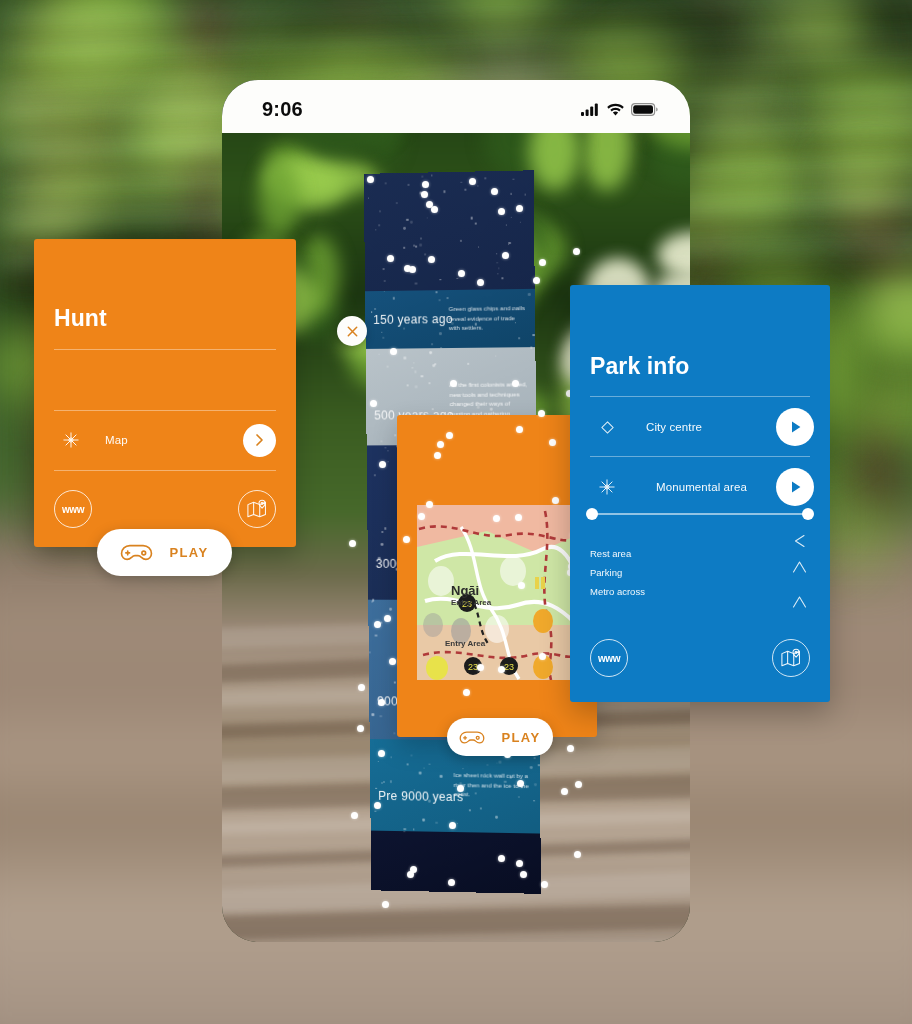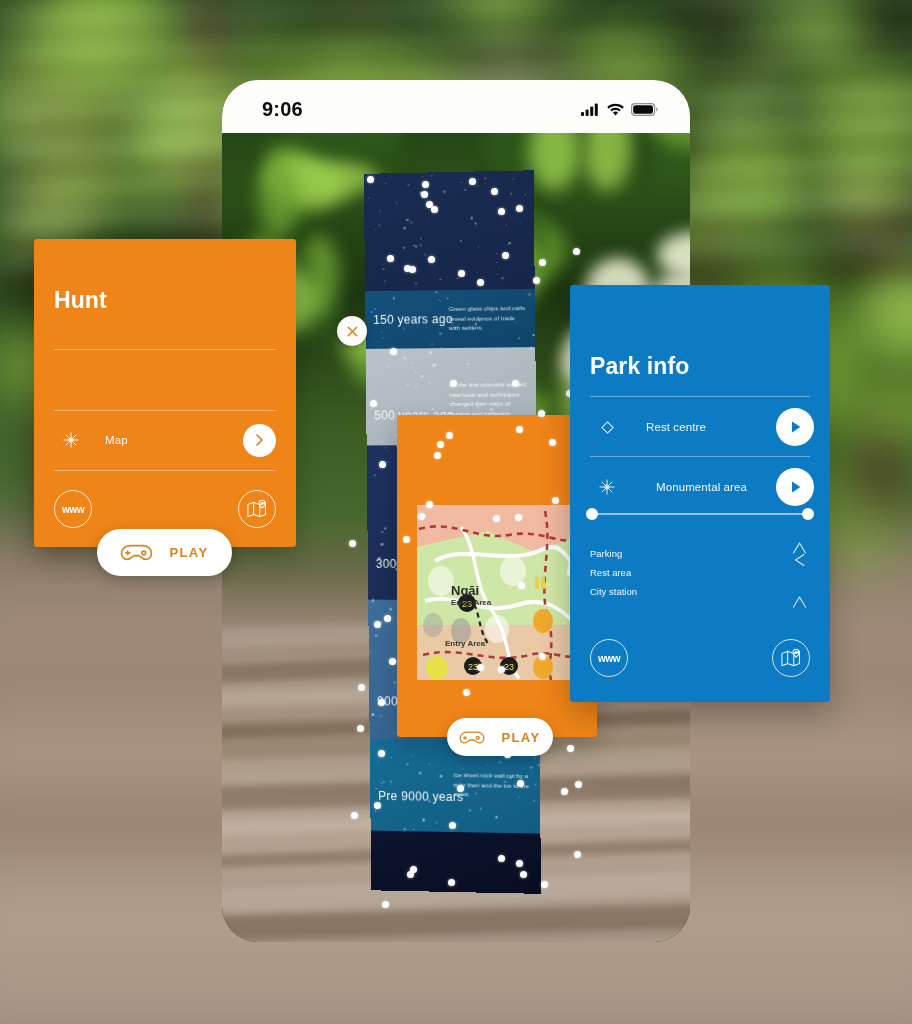--- a/index.html
+++ b/index.html
@@ -857,21 +857,21 @@
     <div class="close-btn" style="left:115px; top:236px;">
       <svg width="15" height="15" viewBox="0 0 15 15">
         <path d="M3.3 3.3 L11.7 11.7 M11.7 3.3 L3.3 11.7" stroke="#d9821f" stroke-width="1.5" stroke-linecap="round"></path>
       </svg>
     </div>
 
   </div>
 
   <div class="card" id="huntCard">
     <div class="inner">
-      <div class="c-title" style="position:absolute; left:0; top:48px;">Hunt</div>
+      <div class="c-title" style="position:absolute; left:0; top:66px;">Hunt</div>
 
       <div class="rule" style="position:absolute; left:0; right:0; top:110px;"></div>
 
 
       <div class="rule" style="position:absolute; left:0; right:0; top:171px;"></div>
 
       <div class="row" style="position:absolute; left:0; right:0; top:171px;">
         <div class="r-ico">
           <svg width="16" height="16" viewBox="0 0 18 18">
             <g stroke="#ffffff" stroke-width="1.1" stroke-linecap="round" opacity=".95">
@@ -926,21 +926,21 @@
       <div class="c-title" style="position:absolute; left:0; top:68px;">Park info</div>
 
       <div class="rule" style="position:absolute; left:0; right:0; top:111px;"></div>
 
       <div class="row" style="position:absolute; left:0; right:0; top:112px;">
         <div class="r-ico">
           <svg width="13" height="13" viewBox="0 0 14 14">
             <path d="M7 1 L13 7 L7 13 L1 7 Z" fill="none" stroke="#ffffff" stroke-width="1.1" opacity=".9"></path>
           </svg>
         </div>
-        <div class="r-label" style="margin-left:22px;">Rest centre</div>
+        <div class="r-label" style="margin-left:22px;">City centre</div>
         <div class="circ-btn big" style="right:-4px;">
           <svg width="15" height="16" viewBox="0 0 15 16">
             <path d="M4 2.6 L12.4 8 L4 13.4 Z" fill="#0d7bc4"></path>
           </svg>
         </div>
       </div>
 
       <div class="rule" style="position:absolute; left:0; right:0; top:171px;"></div>
 
       <div class="row" style="position:absolute; left:0; right:0; top:172px;">
@@ -960,37 +960,37 @@
         </div>
       </div>
 
       <div class="track" style="top:228px;">
         <div class="knob" style="left:-4px;"></div>
         <div class="knob" style="right:-4px;"></div>
       </div>
 
       <div style="position:absolute; left:0; right:0; top:258px;">
         <div style="position:relative; height:19px;">
+          <span class="poi">Rest area</span>
+          <span class="chev" style="top:-10px;">
+            <svg width="17" height="16" viewBox="0 0 17 16">
+              <path d="M13 2.5 L4.5 8 L13 13.5" fill="none" stroke="#ffffff" stroke-width="1.1" opacity=".85" stroke-linecap="round" stroke-linejoin="round"></path>
+            </svg>
+          </span>
+        </div>
+        <div style="position:relative; height:19px;">
           <span class="poi">Parking</span>
           <span class="chev" style="top:-3px;">
             <svg width="17" height="16" viewBox="0 0 17 16">
               <path d="M2.5 13 L8.5 3 L14.5 13" fill="none" stroke="#ffffff" stroke-width="1.1" opacity=".85" stroke-linecap="round" stroke-linejoin="round"></path>
             </svg>
           </span>
         </div>
         <div style="position:relative; height:19px;">
-          <span class="poi">Rest area</span>
-          <span class="chev" style="top:-10px;">
-            <svg width="17" height="16" viewBox="0 0 17 16">
-              <path d="M13 2.5 L4.5 8 L13 13.5" fill="none" stroke="#ffffff" stroke-width="1.1" opacity=".85" stroke-linecap="round" stroke-linejoin="round"></path>
-            </svg>
-          </span>
-        </div>
-        <div style="position:relative; height:19px;">
-          <span class="poi">City station</span>
+          <span class="poi">Metro across</span>
           <span class="chev" style="top:13px;">
             <svg width="17" height="16" viewBox="0 0 17 16">
               <path d="M2.5 13 L8.5 3 L14.5 13" fill="none" stroke="#ffffff" stroke-width="1.1" opacity=".85" stroke-linecap="round" stroke-linejoin="round"></path>
             </svg>
           </span>
         </div>
       </div>
 
       <div style="position:absolute; left:0; top:354px;">
         <div class="ghost-circle">

